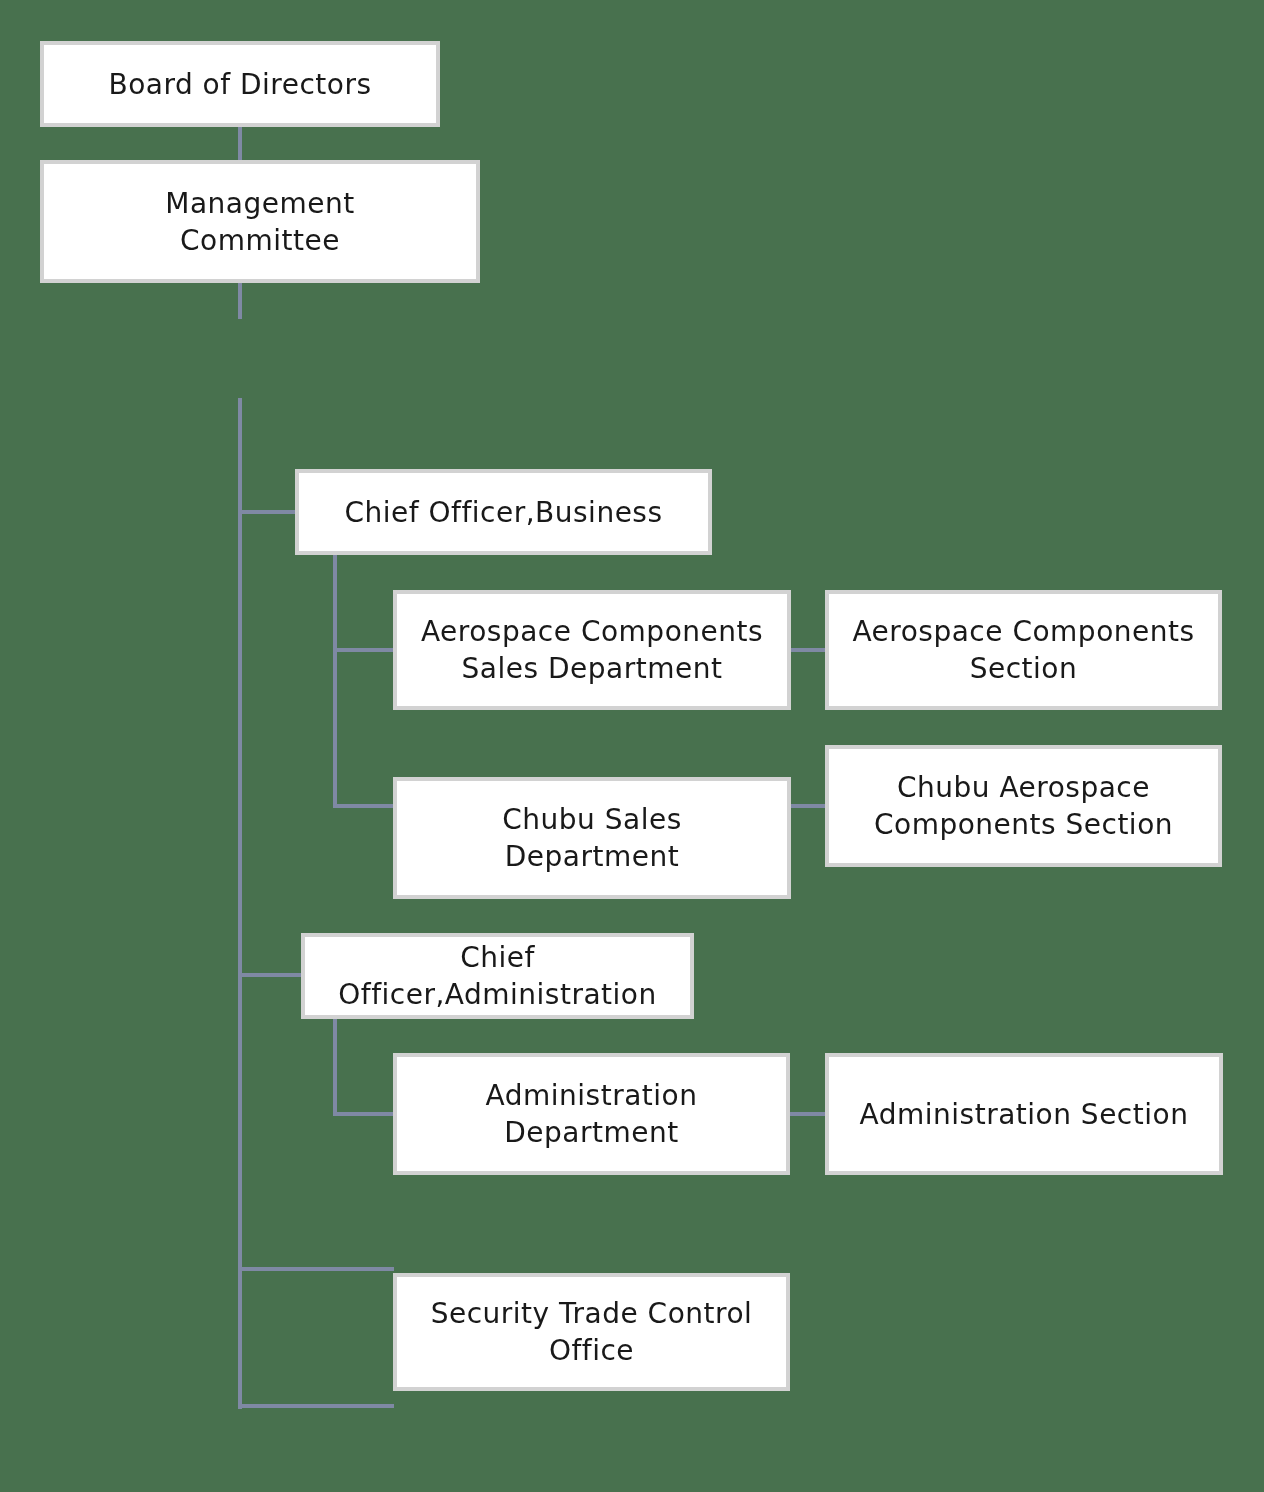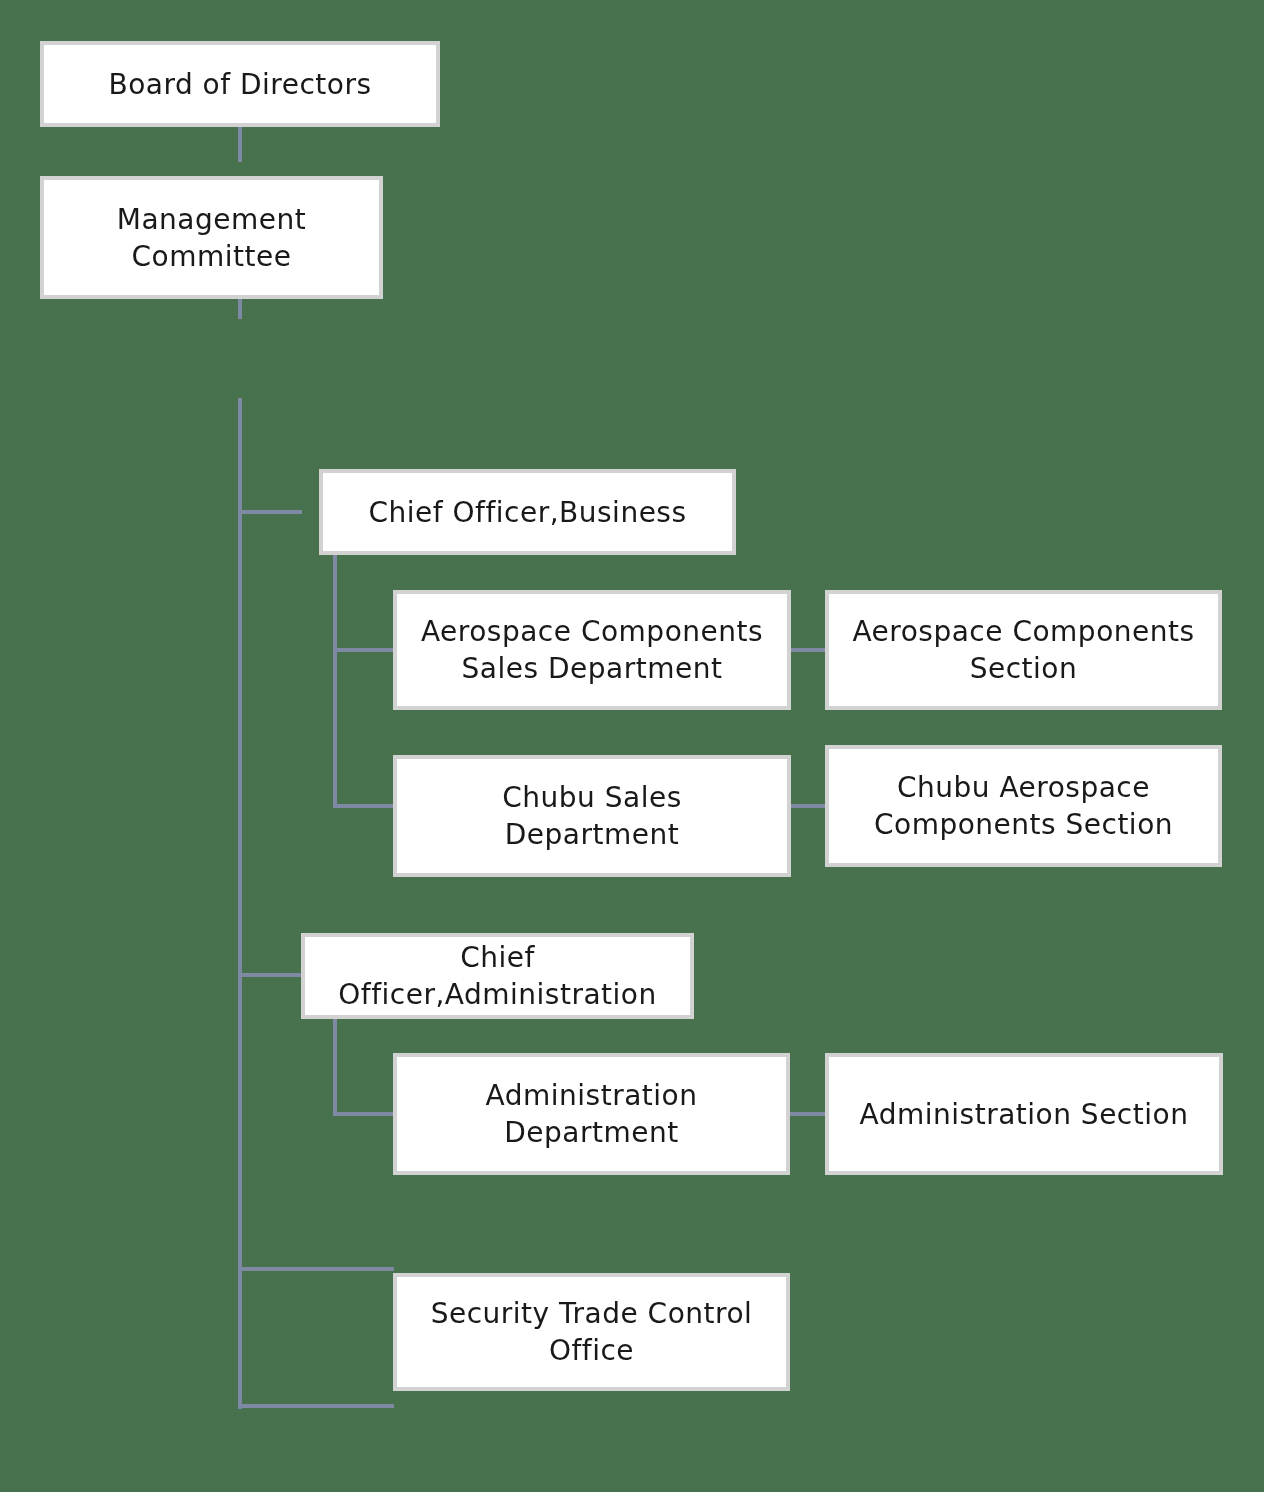--- a/index.html
+++ b/index.html
@@ -62,41 +62,41 @@
   <div class="line h" style="left:333px; top:1112px; width:61px"></div>
 
   <div class="line h" style="left:790px; top:648px; width:36px"></div>
   <div class="line h" style="left:790px; top:804px; width:36px"></div>
   <div class="line h" style="left:790px; top:1112px; width:36px"></div>
 
   <div class="node" style="left:40px; top:41px; width:400px; height:86px">
     <span class="node-label">Board of Directors</span>
   </div>
 
-  <div class="node" style="left:40px; top:176px; width:343px; height:123px">
+  <div class="node" style="left:40px; top:160px; width:440px; height:123px">
     <span class="node-label">Management
 Committee</span>
   </div>
 
 
-  <div class="node" style="left:319px; top:469px; width:417px; height:86px">
+  <div class="node" style="left:295px; top:469px; width:417px; height:86px">
     <span class="node-label">Chief Officer,Business</span>
   </div>
 
   <div class="node" style="left:393px; top:590px; width:398px; height:120px">
     <span class="node-label">Aerospace Components
 Sales Department</span>
   </div>
 
   <div class="node" style="left:825px; top:590px; width:397px; height:120px">
     <span class="node-label">Aerospace Components
 Section</span>
   </div>
 
-  <div class="node" style="left:393px; top:755px; width:398px; height:122px">
+  <div class="node" style="left:393px; top:777px; width:398px; height:122px">
     <span class="node-label">Chubu Sales
 Department</span>
   </div>
 
   <div class="node" style="left:825px; top:745px; width:397px; height:122px">
     <span class="node-label">Chubu Aerospace
 Components Section</span>
   </div>
 
   <div class="node" style="left:301px; top:933px; width:393px; height:86px">

